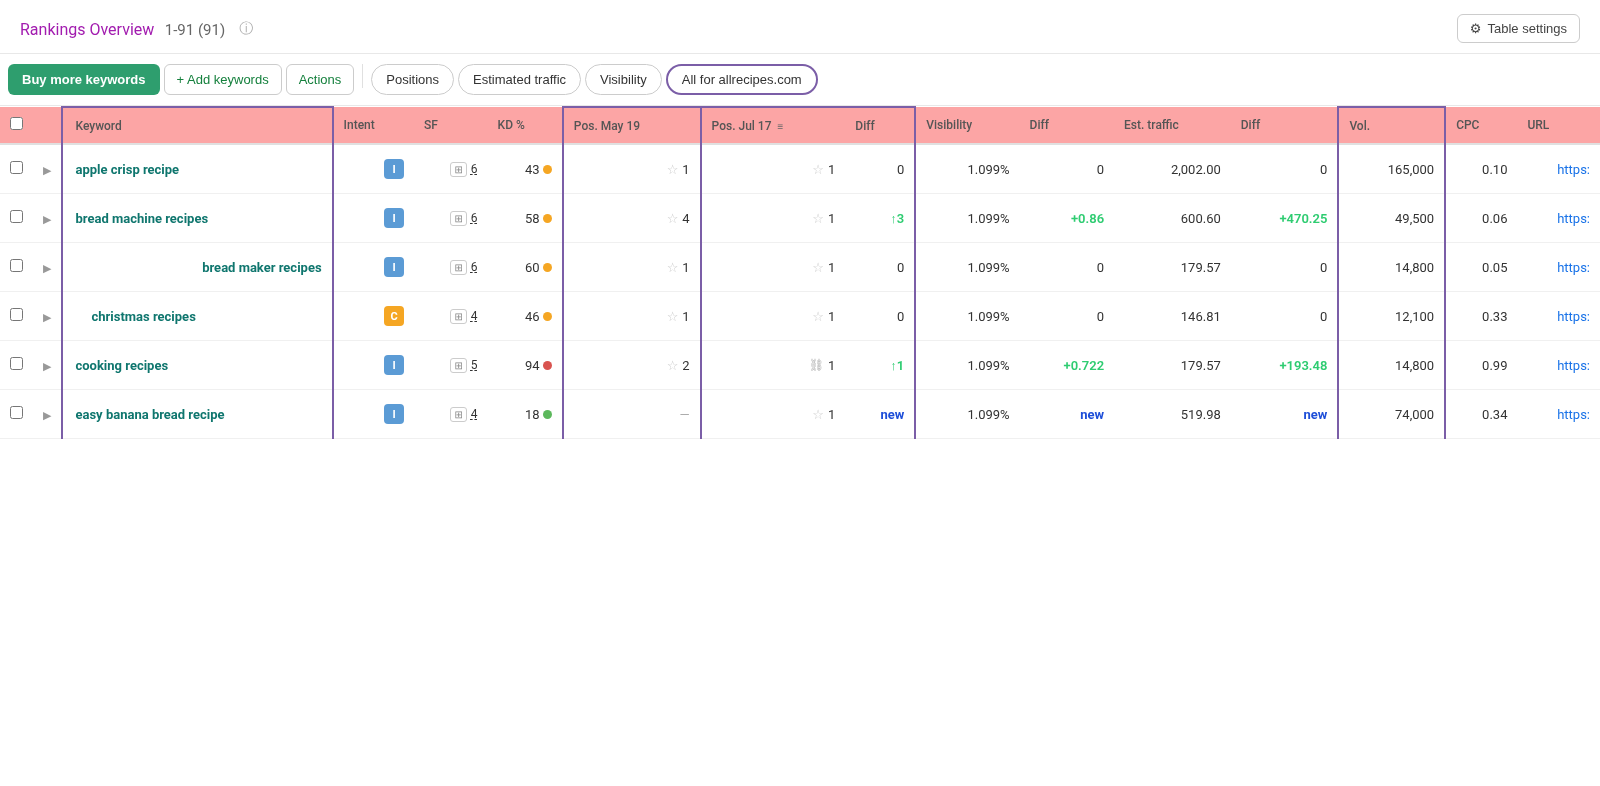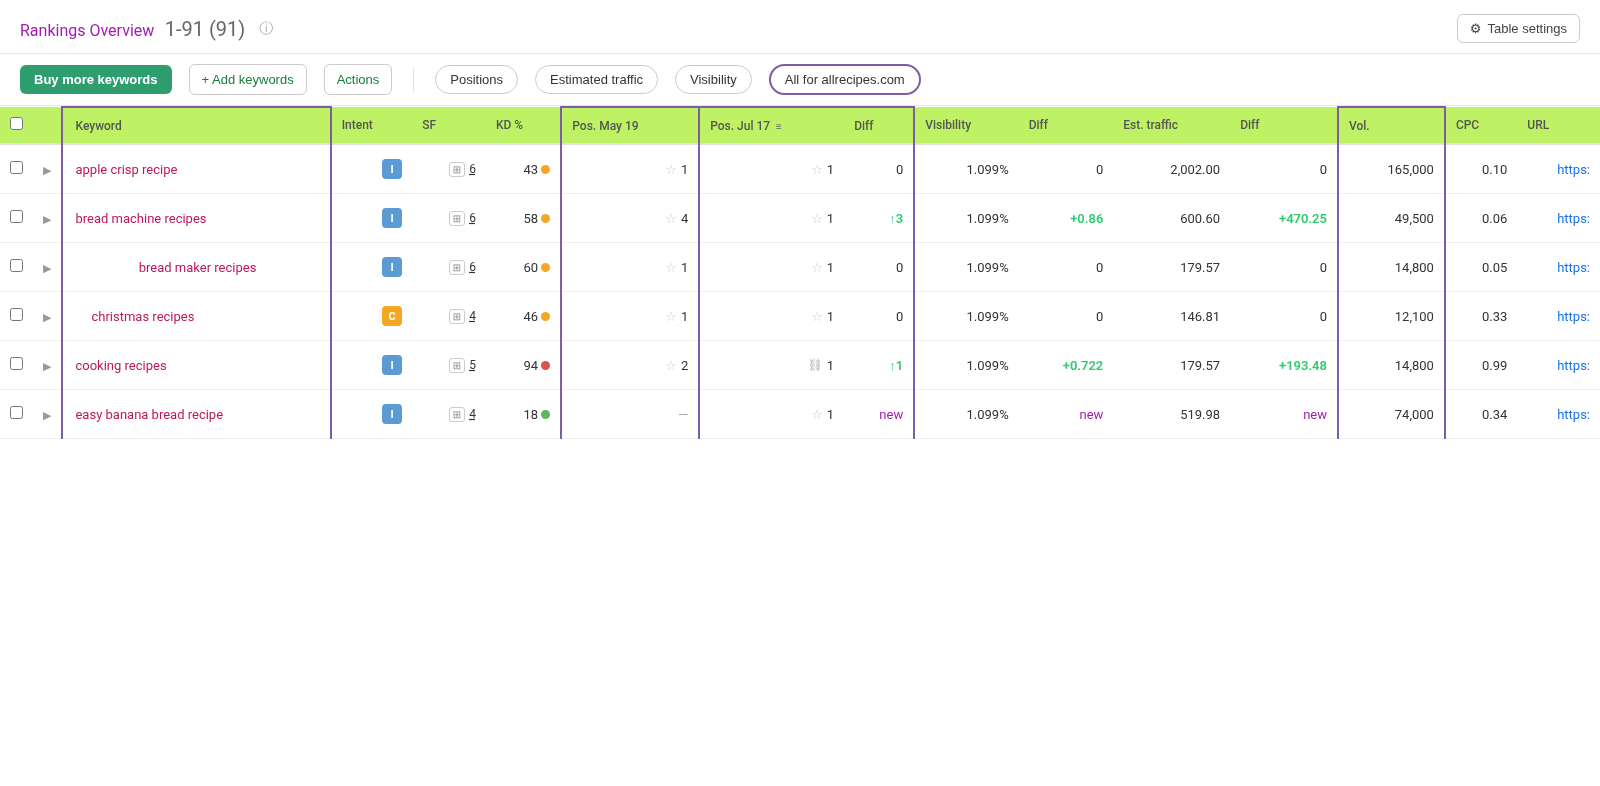--- a/index.html
+++ b/index.html
@@ -12,74 +12,74 @@
     .header-title { font-size: 18px; font-weight: 700; color: #1a1a1a; }
     .header-title span { font-weight: 400; color: #a21caf; font-size: 16px; }
     .info-icon { color: #aaa; font-size: 14px; cursor: pointer; margin-left: 6px; }
     .table-settings-btn {
       display: flex; align-items: center; gap: 6px; border: 1px solid #ccc;
       background: #fff; border-radius: 6px; padding: 6px 12px; cursor: pointer;
       color: #444; font-size: 13px;
     }
 
     .toolbar {
-      display: flex; align-items: center; gap: 17px;
-      padding: 10px 20px; border-bottom: 1px solid #e8e8e8;
+      display: flex; gap: 4px;
+      padding: 10px 8px; border-bottom: 1px solid #e8e8e8;
     }
     .btn-primary {
       background: #2e9e6e; color: #fff; border: none; border-radius: 6px;
       padding: 7px 14px; font-size: 13px; font-weight: 600; cursor: pointer;
     }
     .btn-secondary {
       background: #fff; color: #15803d; border: 1px solid #ccc; border-radius: 6px;
       padding: 7px 12px; font-size: 13px; cursor: pointer; display: flex; align-items: center; gap: 4px;
     }
     .btn-filter {
       background: #fff; color: #333; border: 1px solid #ccc; border-radius: 20px;
       padding: 6px 14px; font-size: 13px; cursor: pointer;
     }
     .btn-filter.active {
       border: 2px solid #7b5ea7; color: #333;
     }
 
     .table-wrapper { overflow-x: auto; }
     table { width: 100%; border-collapse: collapse; font-size: 13px; }
-    thead tr { background: #bef264; border-bottom: 2px solid #e0e0e0; }
+    thead tr { background: #fca5a5; border-bottom: 2px solid #e0e0e0; }
     th {
       padding: 10px 10px; text-align: left; font-weight: 500; color: #555;
       white-space: nowrap; font-size: 12px; border-bottom: 1px solid #e0e0e0;
     }
     th:first-child, th:nth-child(2) { text-align: left; }
     td { padding: 14px 10px; border-bottom: 1px solid #f0f0f0; vertical-align: middle; text-align: right; }
     td:first-child, td:nth-child(2) { text-align: left; }
 
     .col-checkbox { width: 30px; text-align: center !important; }
     .col-expand { width: 20px; text-align: center !important; }
 
     .expand-btn { cursor: pointer; color: #999; font-size: 11px; }
 
-    .keyword-link { color: #be185d; text-decoration: none; font-weight: 400; }
+    .keyword-link { color: #0f766e; text-decoration: none; font-weight: 700; }
 
     .badge {
       display: inline-flex; align-items: center; justify-content: center;
       width: 20px; height: 20px; border-radius: 4px; font-size: 11px; font-weight: 700; color: #fff;
     }
     .badge-i { background: #5b9bd5; }
     .badge-c { background: #f5a623; color: #fff; }
 
     .dot { display: inline-block; width: 9px; height: 9px; border-radius: 50%; }
     .dot-orange { background: #f5a623; }
     .dot-red { background: #d9534f; }
     .dot-green { background: #5cb85c; }
 
     .star-icon { color: #ccc; font-size: 13px; }
     .link-icon { color: #aaa; font-size: 12px; }
 
     .diff-up { color: #2ecc71; font-weight: 600; }
-    .diff-new { color: #a21caf; font-weight: 400; }
+    .diff-new { color: #1d4ed8; font-weight: 700; }
     .diff-zero { color: #333; }
 
     .url-link { color: #1a73e8; text-decoration: none; }
 
     
     .col-highlight-keyword {
       border-left: 2.5px solid #7b5ea7;
       border-right: 2.5px solid #7b5ea7;
     }
     .col-highlight-pos {
@@ -119,21 +119,21 @@
 
     .sort-icon { color: #666; font-size: 10px; margin-left: 3px; }
   </style>
 </head>
 <body>
 
 <div class="header-bar">
   <div style="display:flex; align-items:center; gap:8px;">
     <span class="header-title">
       <span>Rankings Overview</span>
-      <span style="font-size:20px; font-weight:400; color:#666; margin-left:6px;">1-91 (91)</span>
+      <span style="font-size:15px; font-weight:400; color:#666; margin-left:6px;">1-91 (91)</span>
     </span>
     <span class="info-icon">ⓘ</span>
   </div>
   <button class="table-settings-btn">
     <span>⚙</span>
     <span>Table settings</span>
   </button>
 </div>
 
 <div class="toolbar">
@@ -224,21 +224,21 @@
           <td><span class="diff-up">+0.86</span></td>
           <td>600.60</td>
           <td><span class="diff-up">+470.25</span></td>
           <td class="col-highlight-vol">49,500</td>
           <td>0.06</td>
           <td><a class="url-link" href="#">https:</a></td>
         </tr>
         <tr>
           <td class="col-checkbox"><input type="checkbox" style=""></td>
           <td class="col-expand"><span class="expand-btn">▶</span></td>
-          <td class="col-highlight-keyword" style="text-align: center; padding-left: 12px;"><a class="keyword-link" href="#">bread maker recipes</a></td>
+          <td class="col-highlight-keyword" style="text-align: right; padding-left: 12px;"><a class="keyword-link" href="#">bread maker recipes</a></td>
           <td><span class="badge badge-i">I</span></td>
           <td>
             <div class="sf-cell">
               <span class="sf-icon">⊞</span>
               <span class="sf-num">6</span>
             </div>
           </td>
           <td>60 <span class="dot dot-orange"></span></td>
           <td class="col-highlight-pos">
             <div class="pos-cell"><span class="star-icon">☆</span> 1</div>

